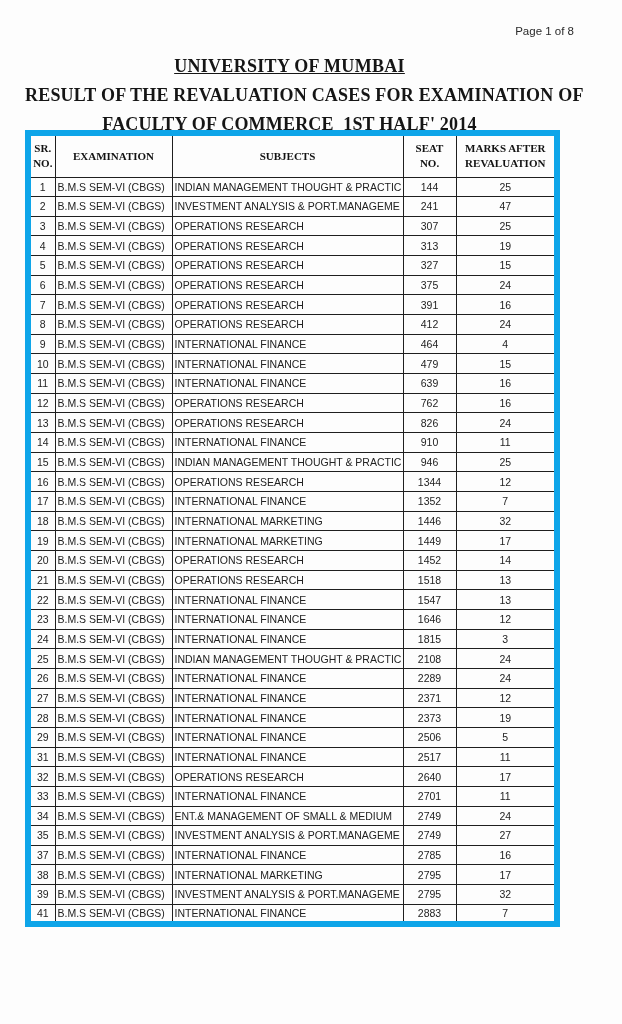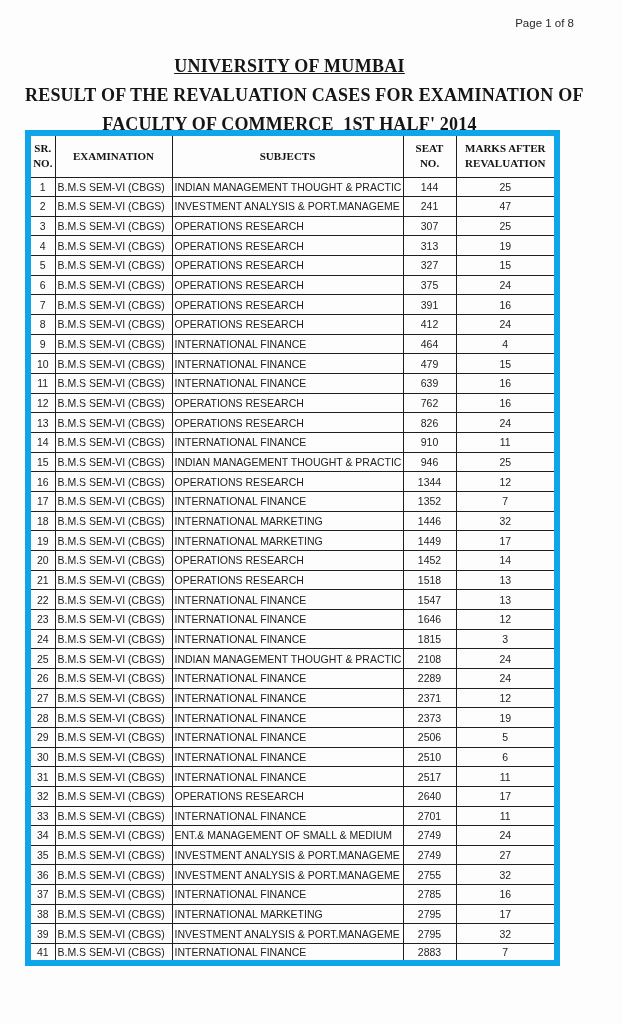--- a/index.html
+++ b/index.html
@@ -6,21 +6,21 @@
   html, body { width: 622px; height: 1024px; }
   body {
     position: relative;
     background: #fdfdfd;
     color: #1c1c1c;
     font-family: "Liberation Sans", sans-serif;
     overflow: hidden;
   }
   .page-indicator {
     position: absolute;
-    top: 17px;
+    top: 25px;
     right: 48px;
     font-size: 11.5px;
     color: #2a2a2a;
     font-family: "Liberation Sans", sans-serif;
   }
   .titles {
     position: absolute;
     top: 56px;
     left: 25px;
     width: 529px;
@@ -311,27 +311,20 @@
         <td class="c4">19</td>
       </tr>
       <tr>
         <td class="c0">29</td>
         <td class="c1">B.M.S SEM-VI (CBGS)</td>
         <td class="c2">INTERNATIONAL FINANCE</td>
         <td class="c3">2506</td>
         <td class="c4">5</td>
       </tr>
       <tr>
-        <td class="c0">30</td>
-        <td class="c1">B.M.S SEM-VI (CBGS)</td>
-        <td class="c2">INTERNATIONAL FINANCE</td>
-        <td class="c3">2510</td>
-        <td class="c4">6</td>
-      </tr>
-      <tr>
         <td class="c0">31</td>
         <td class="c1">B.M.S SEM-VI (CBGS)</td>
         <td class="c2">INTERNATIONAL FINANCE</td>
         <td class="c3">2517</td>
         <td class="c4">11</td>
       </tr>
       <tr>
         <td class="c0">32</td>
         <td class="c1">B.M.S SEM-VI (CBGS)</td>
         <td class="c2">OPERATIONS RESEARCH</td>
@@ -351,27 +344,20 @@
         <td class="c2">ENT.&amp; MANAGEMENT OF SMALL &amp; MEDIUM</td>
         <td class="c3">2749</td>
         <td class="c4">24</td>
       </tr>
       <tr>
         <td class="c0">35</td>
         <td class="c1">B.M.S SEM-VI (CBGS)</td>
         <td class="c2">INVESTMENT ANALYSIS &amp; PORT.MANAGEME</td>
         <td class="c3">2749</td>
         <td class="c4">27</td>
-      </tr>
-      <tr>
-        <td class="c0">36</td>
-        <td class="c1">B.M.S SEM-VI (CBGS)</td>
-        <td class="c2">INVESTMENT ANALYSIS &amp; PORT.MANAGEME</td>
-        <td class="c3">2755</td>
-        <td class="c4">32</td>
       </tr>
       <tr>
         <td class="c0">37</td>
         <td class="c1">B.M.S SEM-VI (CBGS)</td>
         <td class="c2">INTERNATIONAL FINANCE</td>
         <td class="c3">2785</td>
         <td class="c4">16</td>
       </tr>
       <tr>
         <td class="c0">38</td>

